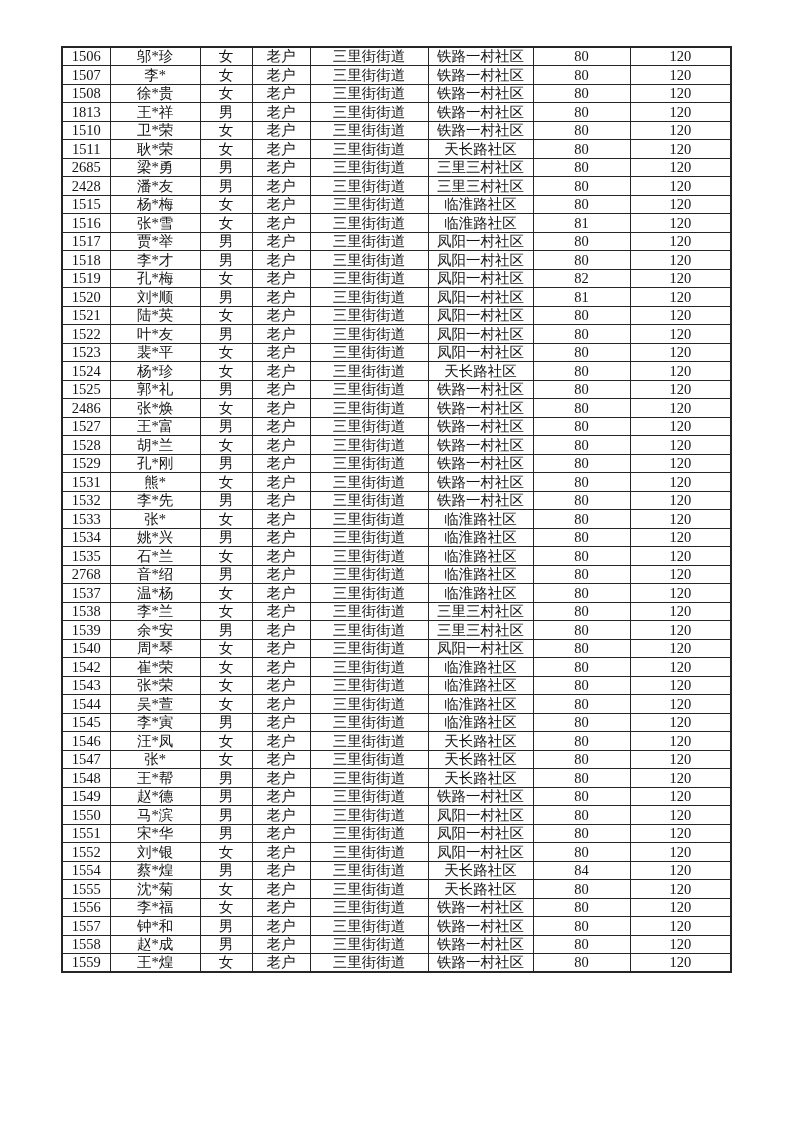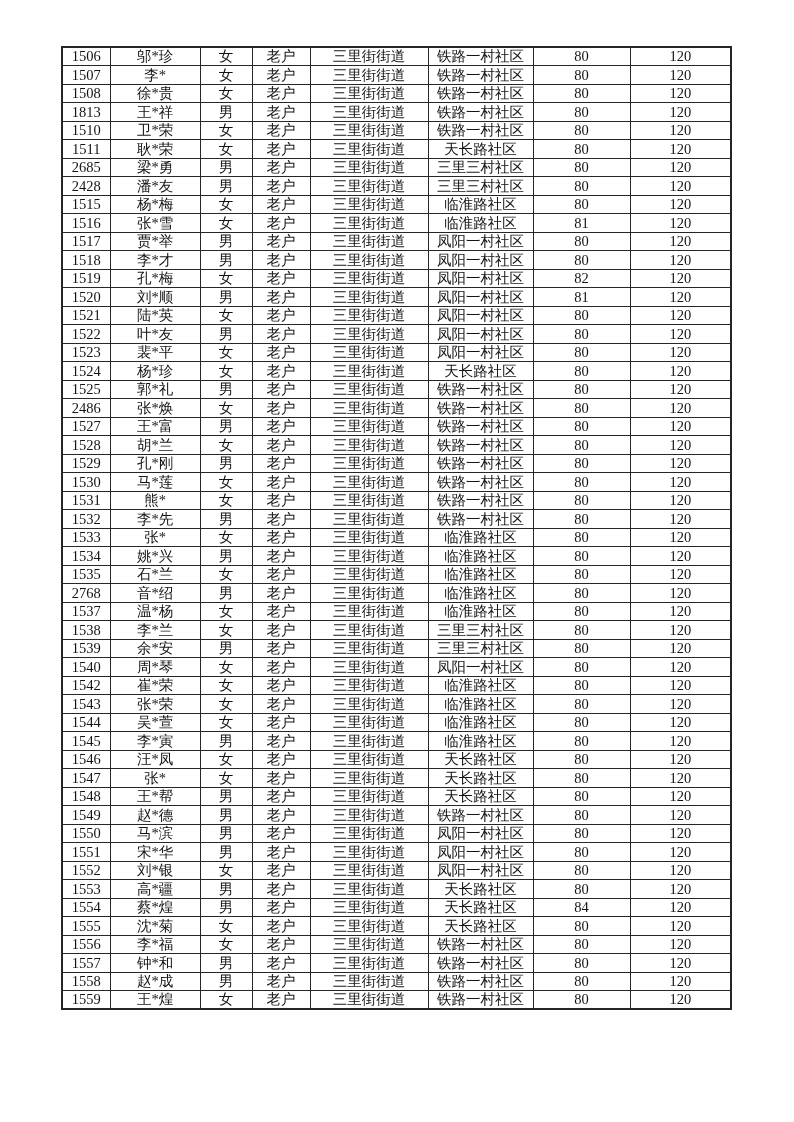--- a/index.html
+++ b/index.html
@@ -284,30 +284,20 @@
           <td class="num">1529</td>
           <td>孔*刚</td>
           <td>男</td>
           <td>老户</td>
           <td>三里街街道</td>
           <td>铁路一村社区</td>
           <td class="num">80</td>
           <td class="num">120</td>
         </tr>
         <tr>
-          <td class="num">1530</td>
-          <td>马*莲</td>
-          <td>女</td>
-          <td>老户</td>
-          <td>三里街街道</td>
-          <td>铁路一村社区</td>
-          <td class="num">80</td>
-          <td class="num">120</td>
-        </tr>
-        <tr>
           <td class="num">1531</td>
           <td>熊*</td>
           <td>女</td>
           <td>老户</td>
           <td>三里街街道</td>
           <td>铁路一村社区</td>
           <td class="num">80</td>
           <td class="num">120</td>
         </tr>
         <tr>
@@ -500,30 +490,20 @@
           <td class="num">80</td>
           <td class="num">120</td>
         </tr>
         <tr>
           <td class="num">1552</td>
           <td>刘*银</td>
           <td>女</td>
           <td>老户</td>
           <td>三里街街道</td>
           <td>凤阳一村社区</td>
-          <td class="num">80</td>
-          <td class="num">120</td>
-        </tr>
-        <tr>
-          <td class="num">1553</td>
-          <td>高*疆</td>
-          <td>男</td>
-          <td>老户</td>
-          <td>三里街街道</td>
-          <td>天长路社区</td>
           <td class="num">80</td>
           <td class="num">120</td>
         </tr>
         <tr>
           <td class="num">1554</td>
           <td>蔡*煌</td>
           <td>男</td>
           <td>老户</td>
           <td>三里街街道</td>
           <td>天长路社区</td>

